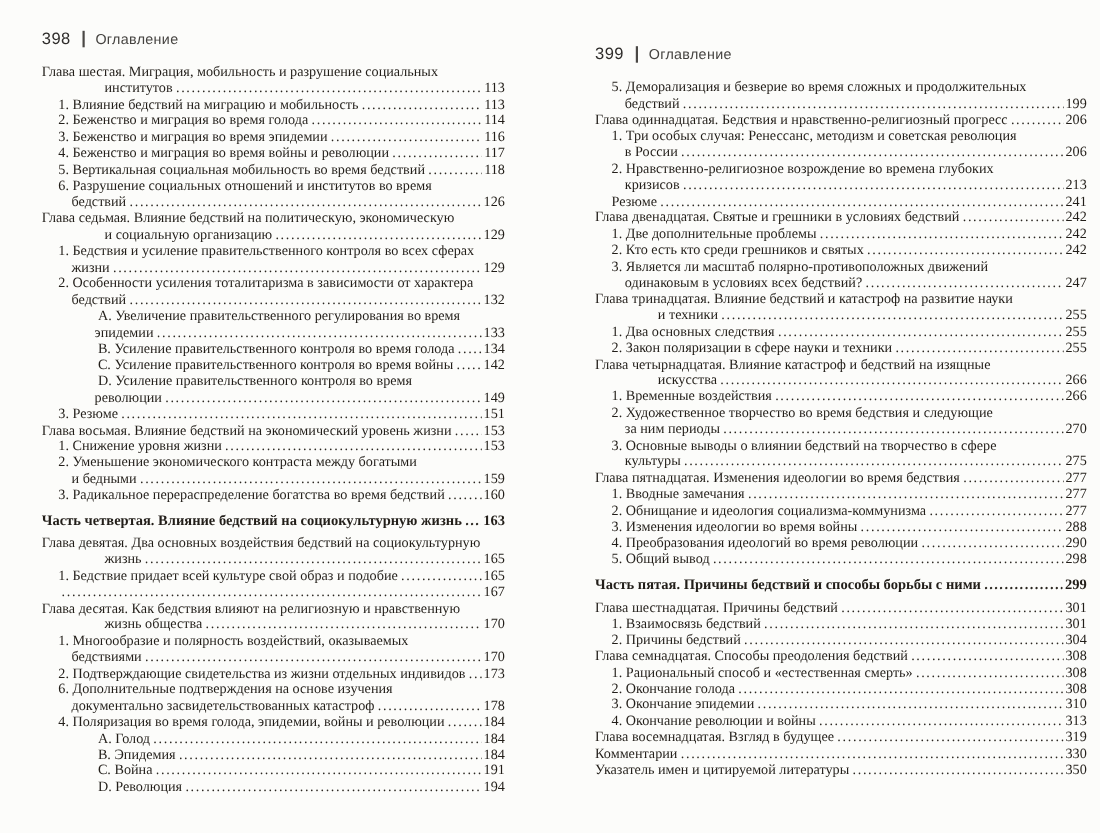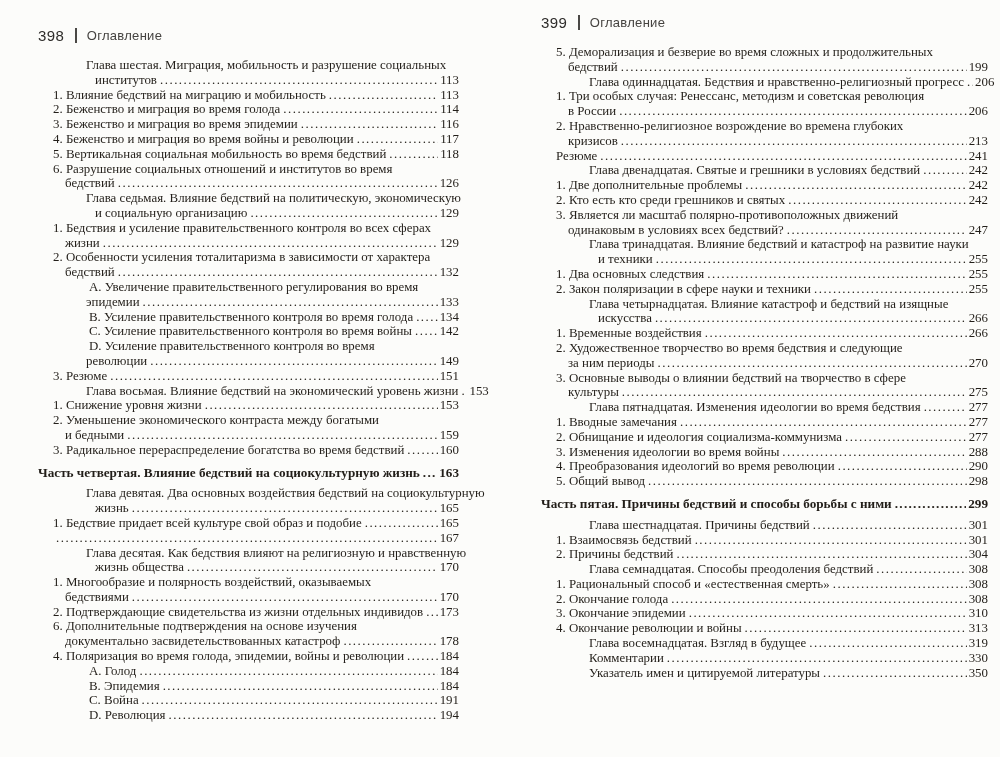--- a/index.html
+++ b/index.html
@@ -10,21 +10,21 @@
     font-family: "Liberation Serif", serif;
     color: #221e19;
   }
   .spread {
     position: relative;
     width: 1000px; height: 754px;
     background: #fcfcfa;
   }
   .page { position: absolute; top: 0; }
   .page-left  { left: 38px;  top: 27px; width: 421px; }
-  .page-right { left: 541px; top: 14px; width: 447px; }
+  .page-right { left: 541px; top: 41px; width: 447px; }
 
   .pagehead {
     display: flex; align-items: center;
     height: 17px; margin-bottom: 14px;
     font-family: "Liberation Sans", sans-serif;
   }
   .pagehead .num {
     font-size: 15px; color: #2e2c2a; letter-spacing: 0.4px;
   }
   .pagehead .bar {
@@ -46,21 +46,21 @@
     flex: 1 1 auto; overflow: hidden;
     margin: 0 2px 0 3px; min-width: 6px;
   }
   .row .dots::after {
     content: "........................................................................................................................................................................";
     letter-spacing: 1.5px; color: #2a2620;
   }
   .row .pg { flex: 0 0 auto; }
 
   
-  .lvl-chapter       { padding-left: 0; margin-left: 48px; }
+  .lvl-chapter       { padding-left: 0; }
   .lvl-chapter-cont  { padding-left: 57px; }
   .lvl-item          { padding-left: 15px; }
   .lvl-item-cont     { padding-left: 27px; }
   .lvl-sub           { padding-left: 51px; }
   .lvl-sub-cont      { padding-left: 48px; }
   .lvl-part          { padding-left: 0; font-weight: bold; font-size: 13.2px; margin: 8px 0 6px 0; }
   .lvl-part .dots::after { letter-spacing: 1.3px; }
 </style>
 </head>
 <body>

